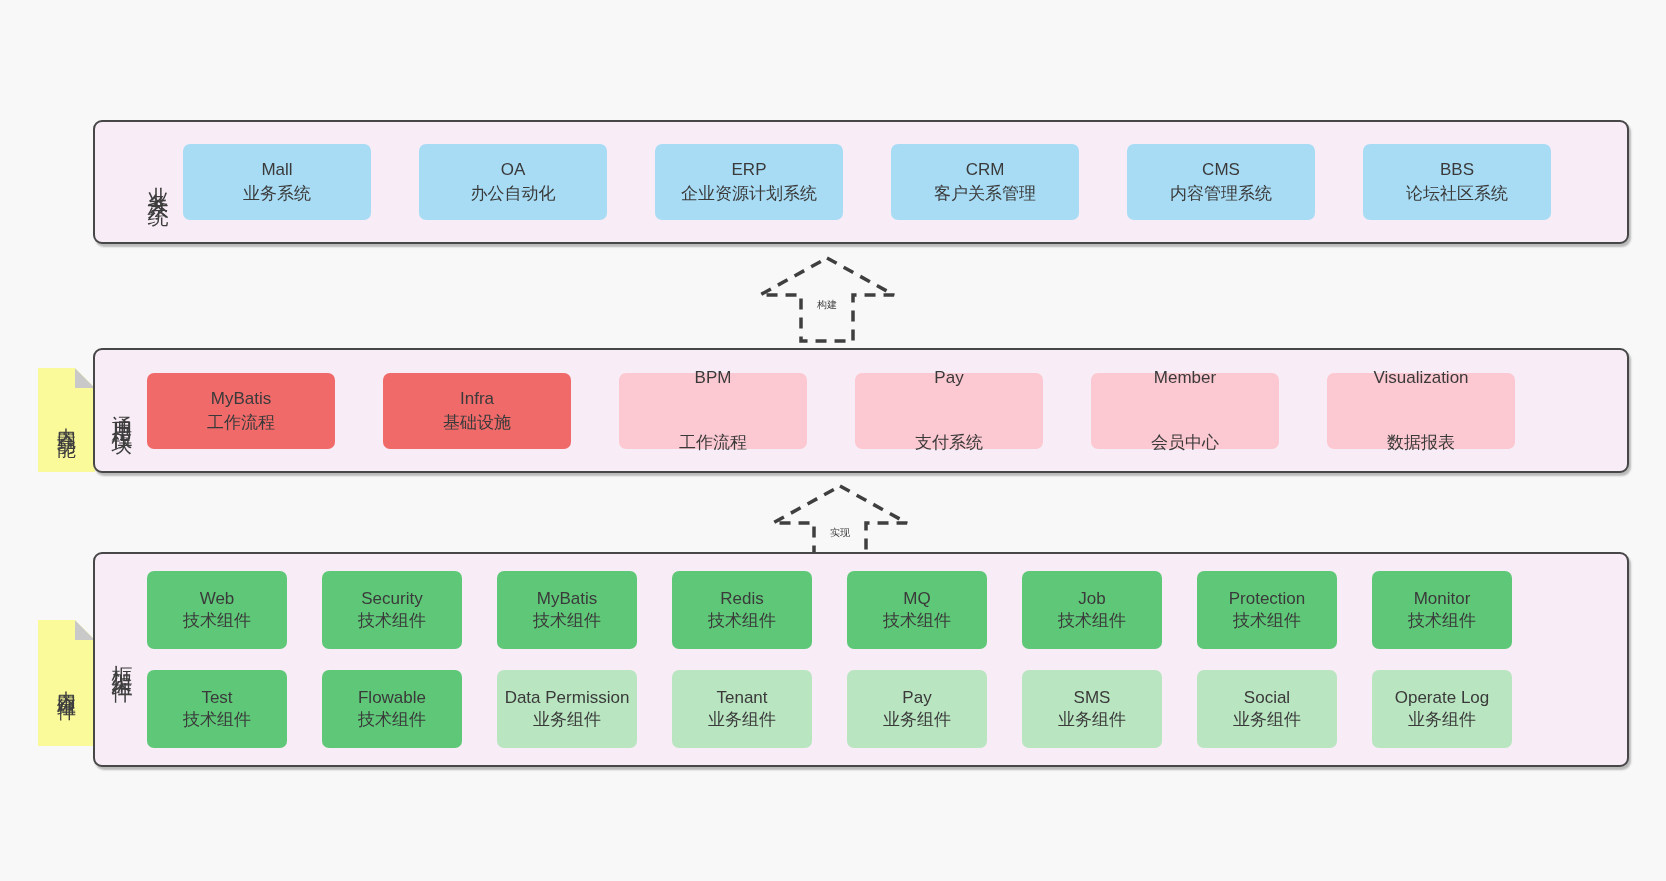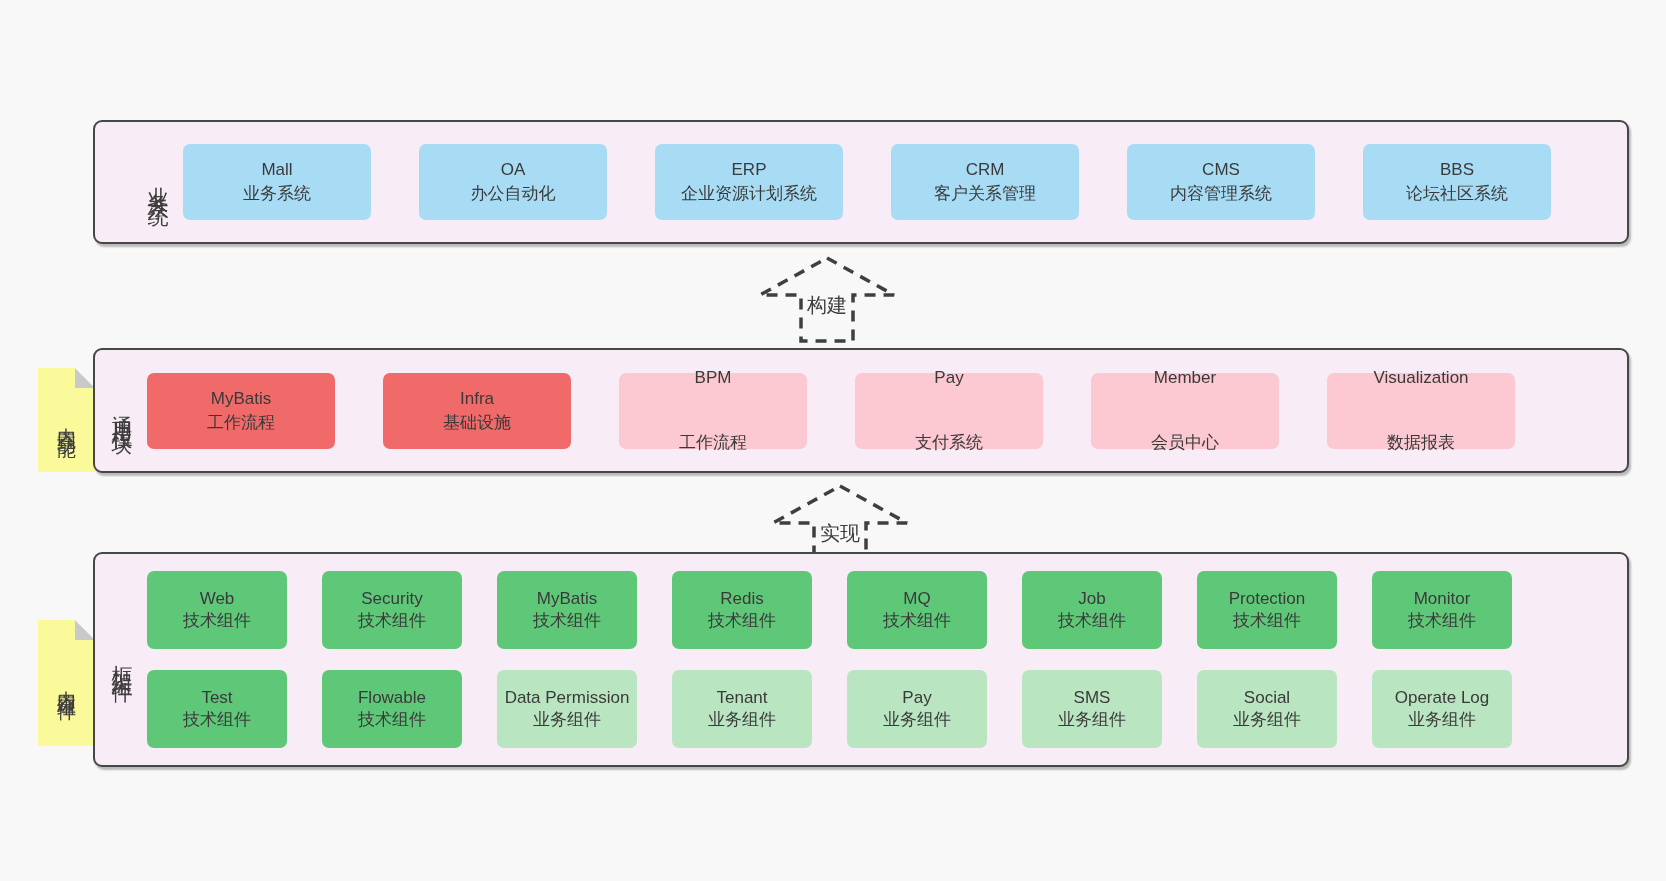--- a/index.html
+++ b/index.html
@@ -119,21 +119,21 @@
   .arrow1 { left: 757px; top: 254px; }
   .arrow2 { left: 770px; top: 482px; }
   .arrow svg { display: block; }
   .arrow-label {
     position: absolute;
     left: 50%;
     top: 51px;
     transform: translate(-50%, -50%);
     background: #f8f8f8;
     padding: 1px 3px;
-    font-size: 20px;
+    font-size: 10px;
     color: #3d3d3d;
     white-space: nowrap;
   }
 </style>
 </head>
 <body>
 
 <div class="stage">
 
   <div class="note note1">

